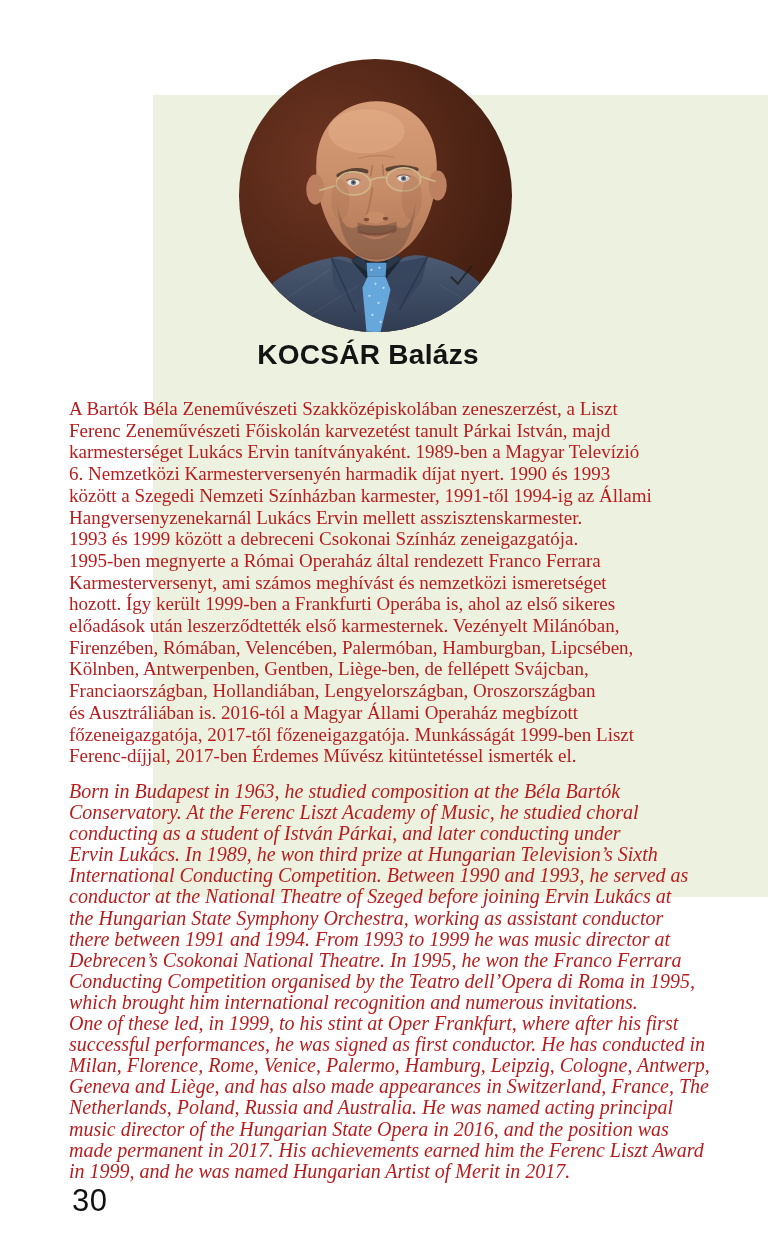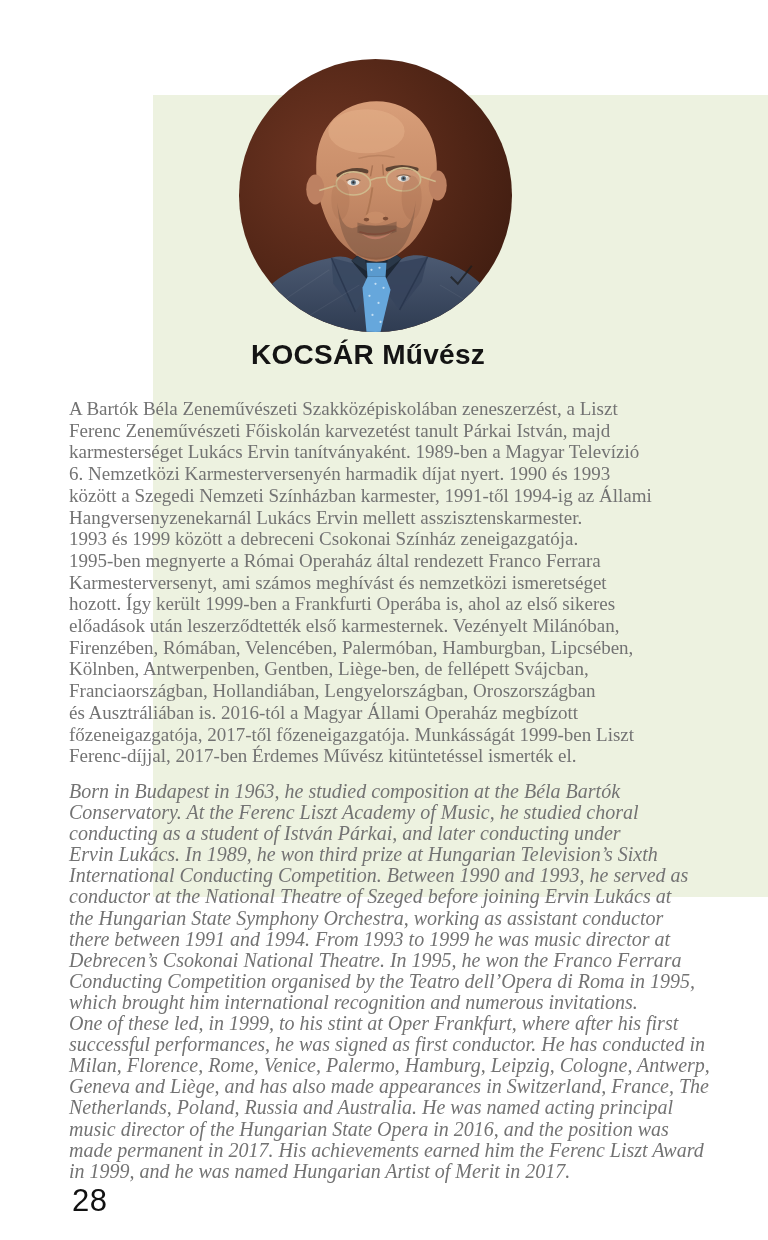--- a/index.html
+++ b/index.html
@@ -21,21 +21,21 @@
   }
   .photo-circle svg{display:block;width:100%;height:100%;}
   .page-title{
     position:absolute;left:368px;top:338px;transform:translateX(-50%);
     font-family:"Liberation Sans", sans-serif;
     font-size:28px;line-height:34px;font-weight:600;
     letter-spacing:0.3px;color:#141414;white-space:nowrap;margin:0;
   }
   .bio{
     position:absolute;left:69px;width:660px;
-    color:#737373;white-space:pre-line;margin:0;
+    color:#b91c1c;white-space:pre-line;margin:0;
   }
   .bio-hu{
     top:398px;
     font-size:19px;line-height:21.7px;font-style:normal;
   }
   .bio-en{
     top:781px;
     font-size:20px;line-height:21.1px;font-style:italic;
   }
   .page-number{
@@ -142,21 +142,21 @@
       <path d="M122 174 Q137 186 153 172 Q138 181 122 174 Z" fill="#b97a63"></path>
       <path d="M116 194 Q137 204 159 193" stroke="#8a583c" stroke-width="1.3" fill="none" opacity="0.4"></path>
 
       <ellipse cx="172" cy="138" rx="10" ry="22" fill="#9c6446" opacity="0.25"></ellipse>
       <ellipse cx="101" cy="140" rx="9" ry="20" fill="#9c6446" opacity="0.2"></ellipse>
 
       <path d="M211 217 L218 224 L232 206" stroke="#1d1d1d" stroke-width="2" fill="none" opacity="0.75"></path>
     </svg>
   </div>
 
-  <h1 class="page-title">KOCSÁR Művész</h1>
+  <h1 class="page-title">KOCSÁR Balázs</h1>
 
   <p class="bio bio-hu">A Bartók Béla Zeneművészeti Szakközépiskolában zeneszerzést, a Liszt
 Ferenc Zeneművészeti Főiskolán karvezetést tanult Párkai István, majd
 karmesterséget Lukács Ervin tanítványaként. 1989-ben a Magyar Televízió
 6. Nemzetközi Karmesterversenyén harmadik díjat nyert. 1990 és 1993
 között a Szegedi Nemzeti Színházban karmester, 1991-től 1994-ig az Állami
 Hangversenyzenekarnál Lukács Ervin mellett asszisztenskarmester.
 1993 és 1999 között a debreceni Csokonai Színház zeneigazgatója.
 1995-ben megnyerte a Római Operaház által rendezett Franco Ferrara
 Karmesterversenyt, ami számos meghívást és nemzetközi ismeretséget
@@ -182,15 +182,15 @@
 which brought him international recognition and numerous invitations.
 One of these led, in 1999, to his stint at Oper Frankfurt, where after his first
 successful performances, he was signed as first conductor. He has conducted in
 Milan, Florence, Rome, Venice, Palermo, Hamburg, Leipzig, Cologne, Antwerp,
 Geneva and Liège, and has also made appearances in Switzerland, France, The
 Netherlands, Poland, Russia and Australia. He was named acting principal
 music director of the Hungarian State Opera in 2016, and the position was
 made permanent in 2017. His achievements earned him the Ferenc Liszt Award
 in 1999, and he was named Hungarian Artist of Merit in 2017.</p>
 
-  <div class="page-number">28</div>
+  <div class="page-number">30</div>
 
 </div>
 
 </body></html>

